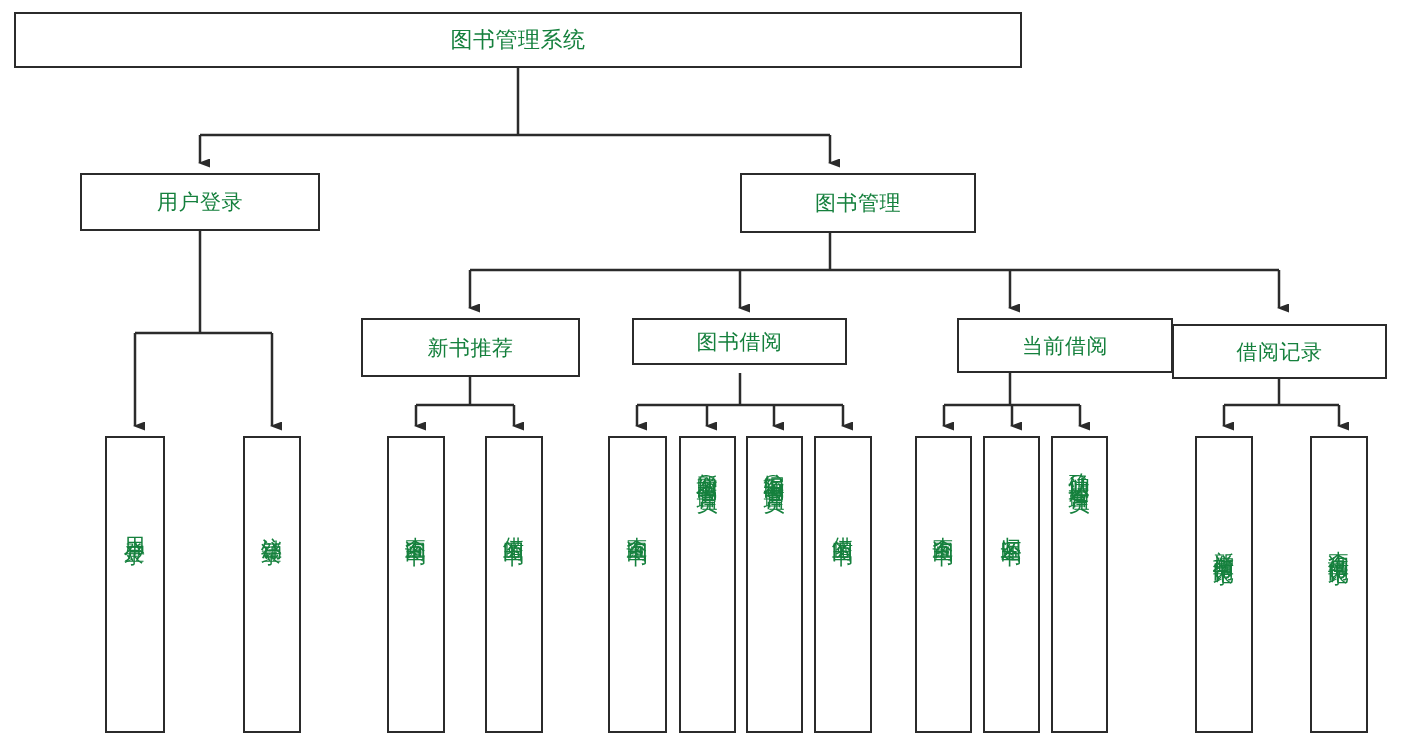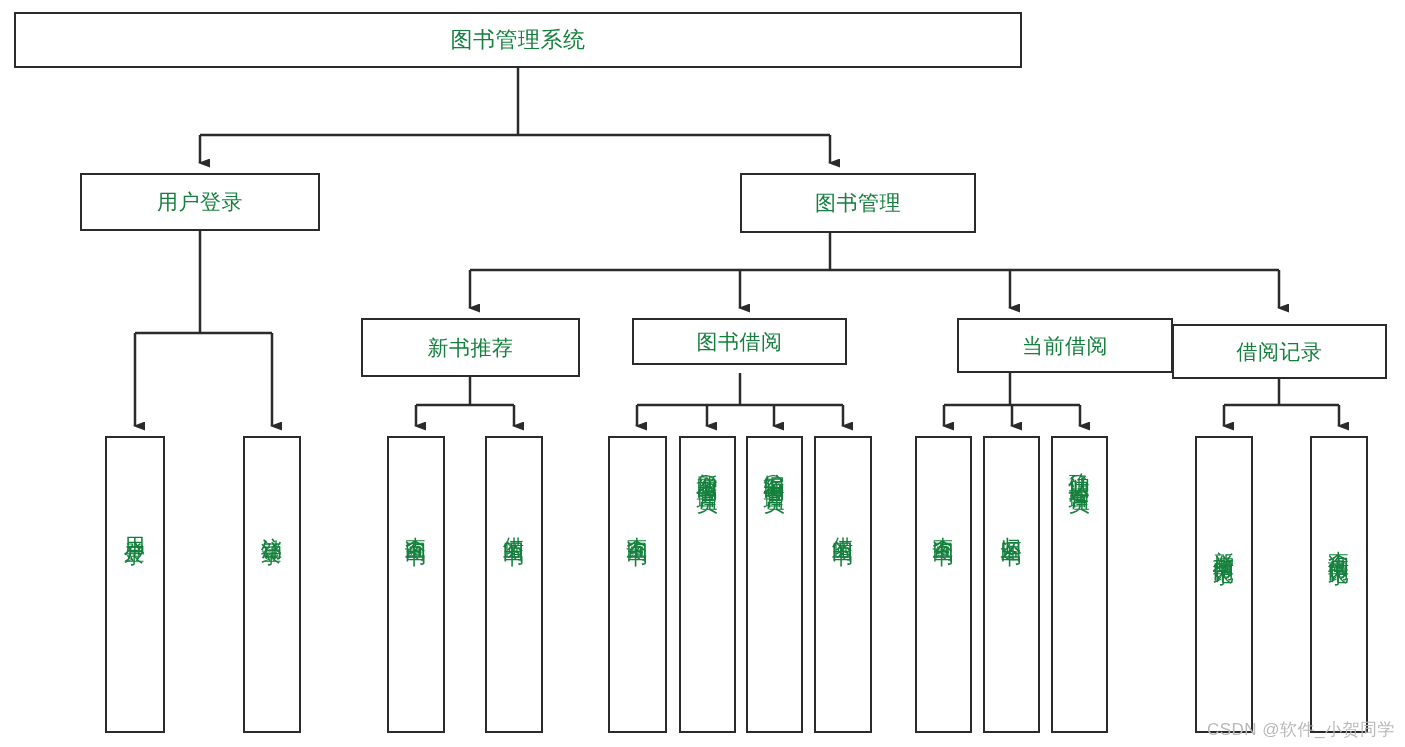--- a/index.html
+++ b/index.html
@@ -210,14 +210,13 @@
         <span class="node-label">确认归还（管理员）</span>
       </div>
       <div class="node node-leaf leaf-low" style="left: 1195px; top: 436px; width: 58px; height: 297px;">
         <span class="node-label">新增借阅记录</span>
       </div>
       <div class="node node-leaf leaf-low" style="left: 1310px; top: 436px; width: 58px; height: 297px;">
         <span class="node-label">查询借阅记录</span>
       </div>
     </div>
 
-  <div id="watermark">CSDN @软件_小贺同学</div>
 </div>
 
 </body></html>

